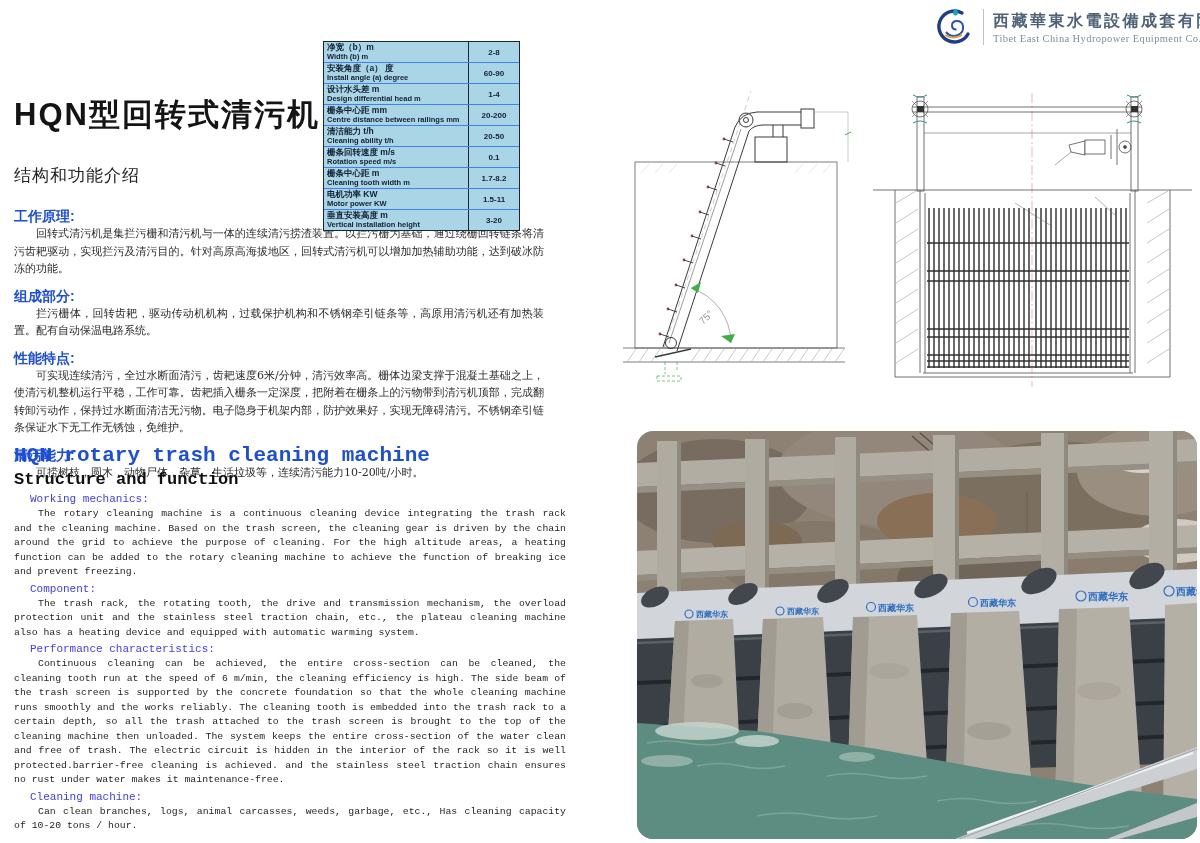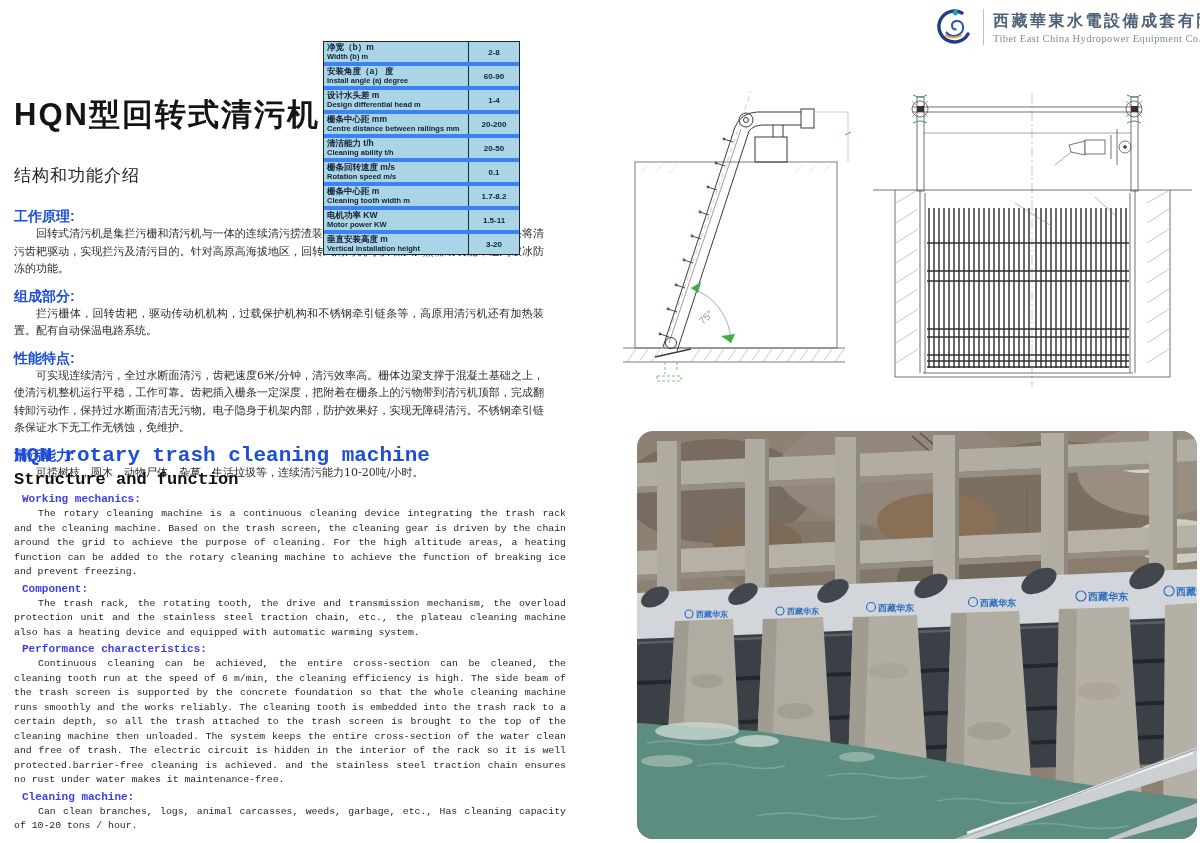--- a/index.html
+++ b/index.html
@@ -17,32 +17,32 @@
     font-size:31px;font-weight:700;color:#141414;letter-spacing:2px;}
   .cn-intro{position:absolute;left:14px;top:164px;font-family:"DejaVu Serif",serif;
     font-size:17px;color:#222;letter-spacing:1px;}
   .cn-sections{position:absolute;left:14px;top:198px;width:530px;}
   .cn-h{color:#1d4ed8;font-size:14px;font-weight:700;margin:11px 0 1px;line-height:15px;}
   .cn-p{font-family:"DejaVu Serif",serif;font-size:11px;color:#2b2b2b;line-height:17.5px;
     text-indent:2em;text-align:justify;margin:0;}
   
   .spec-table{position:absolute;left:323px;top:41px;width:197px;background:#a9d5e6;
     border:1px solid #1b2633;box-sizing:border-box;}
-  .trow{display:flex;border-bottom:4px solid #3b82f6;}
+  .trow{display:flex;border-bottom:1px solid #3b82f6;}
   .trow:last-child{border-bottom:none;}
   .tlabel{flex:1;padding:1px 3px;border-right:1px solid #1b2633;color:#132031;}
   .tlabel .cn{font-size:8.5px;font-weight:700;line-height:9.5px;}
   .tlabel .en{font-size:7.5px;font-weight:700;line-height:8.5px;}
   .tval{width:50px;display:flex;align-items:center;justify-content:center;
     font-size:8px;font-weight:700;color:#132031;}
   
   .en-block{position:absolute;left:14px;top:443px;width:552px;font-family:"Liberation Mono",monospace;}
   .en-title{font-size:21px;font-weight:700;color:#1d4ed8;line-height:25px;}
   .en-sub{font-size:17px;font-weight:700;color:#111;line-height:20px;margin-top:2px;}
-  .en-h{color:#3d3df0;font-size:11px;font-weight:700;line-height:14px;margin:2px 8px 1px;}
+  .en-h{color:#3d3df0;font-size:11px;font-weight:400;line-height:14px;margin:2px 16px 1px;}
   .en-p{font-size:9.8px;color:#1f1f1f;line-height:14.5px;text-indent:24px;text-align:justify;margin:0;}
   
   .drawing-left{position:absolute;left:605px;top:85px;width:250px;height:315px;}
   .drawing-right{position:absolute;left:865px;top:85px;width:335px;height:315px;}
   .photo{position:absolute;left:637px;top:431px;width:560px;height:408px;
     border-radius:16px;overflow:hidden;}
   .photo svg{display:block;}
 </style>
 </head>
 <body>

